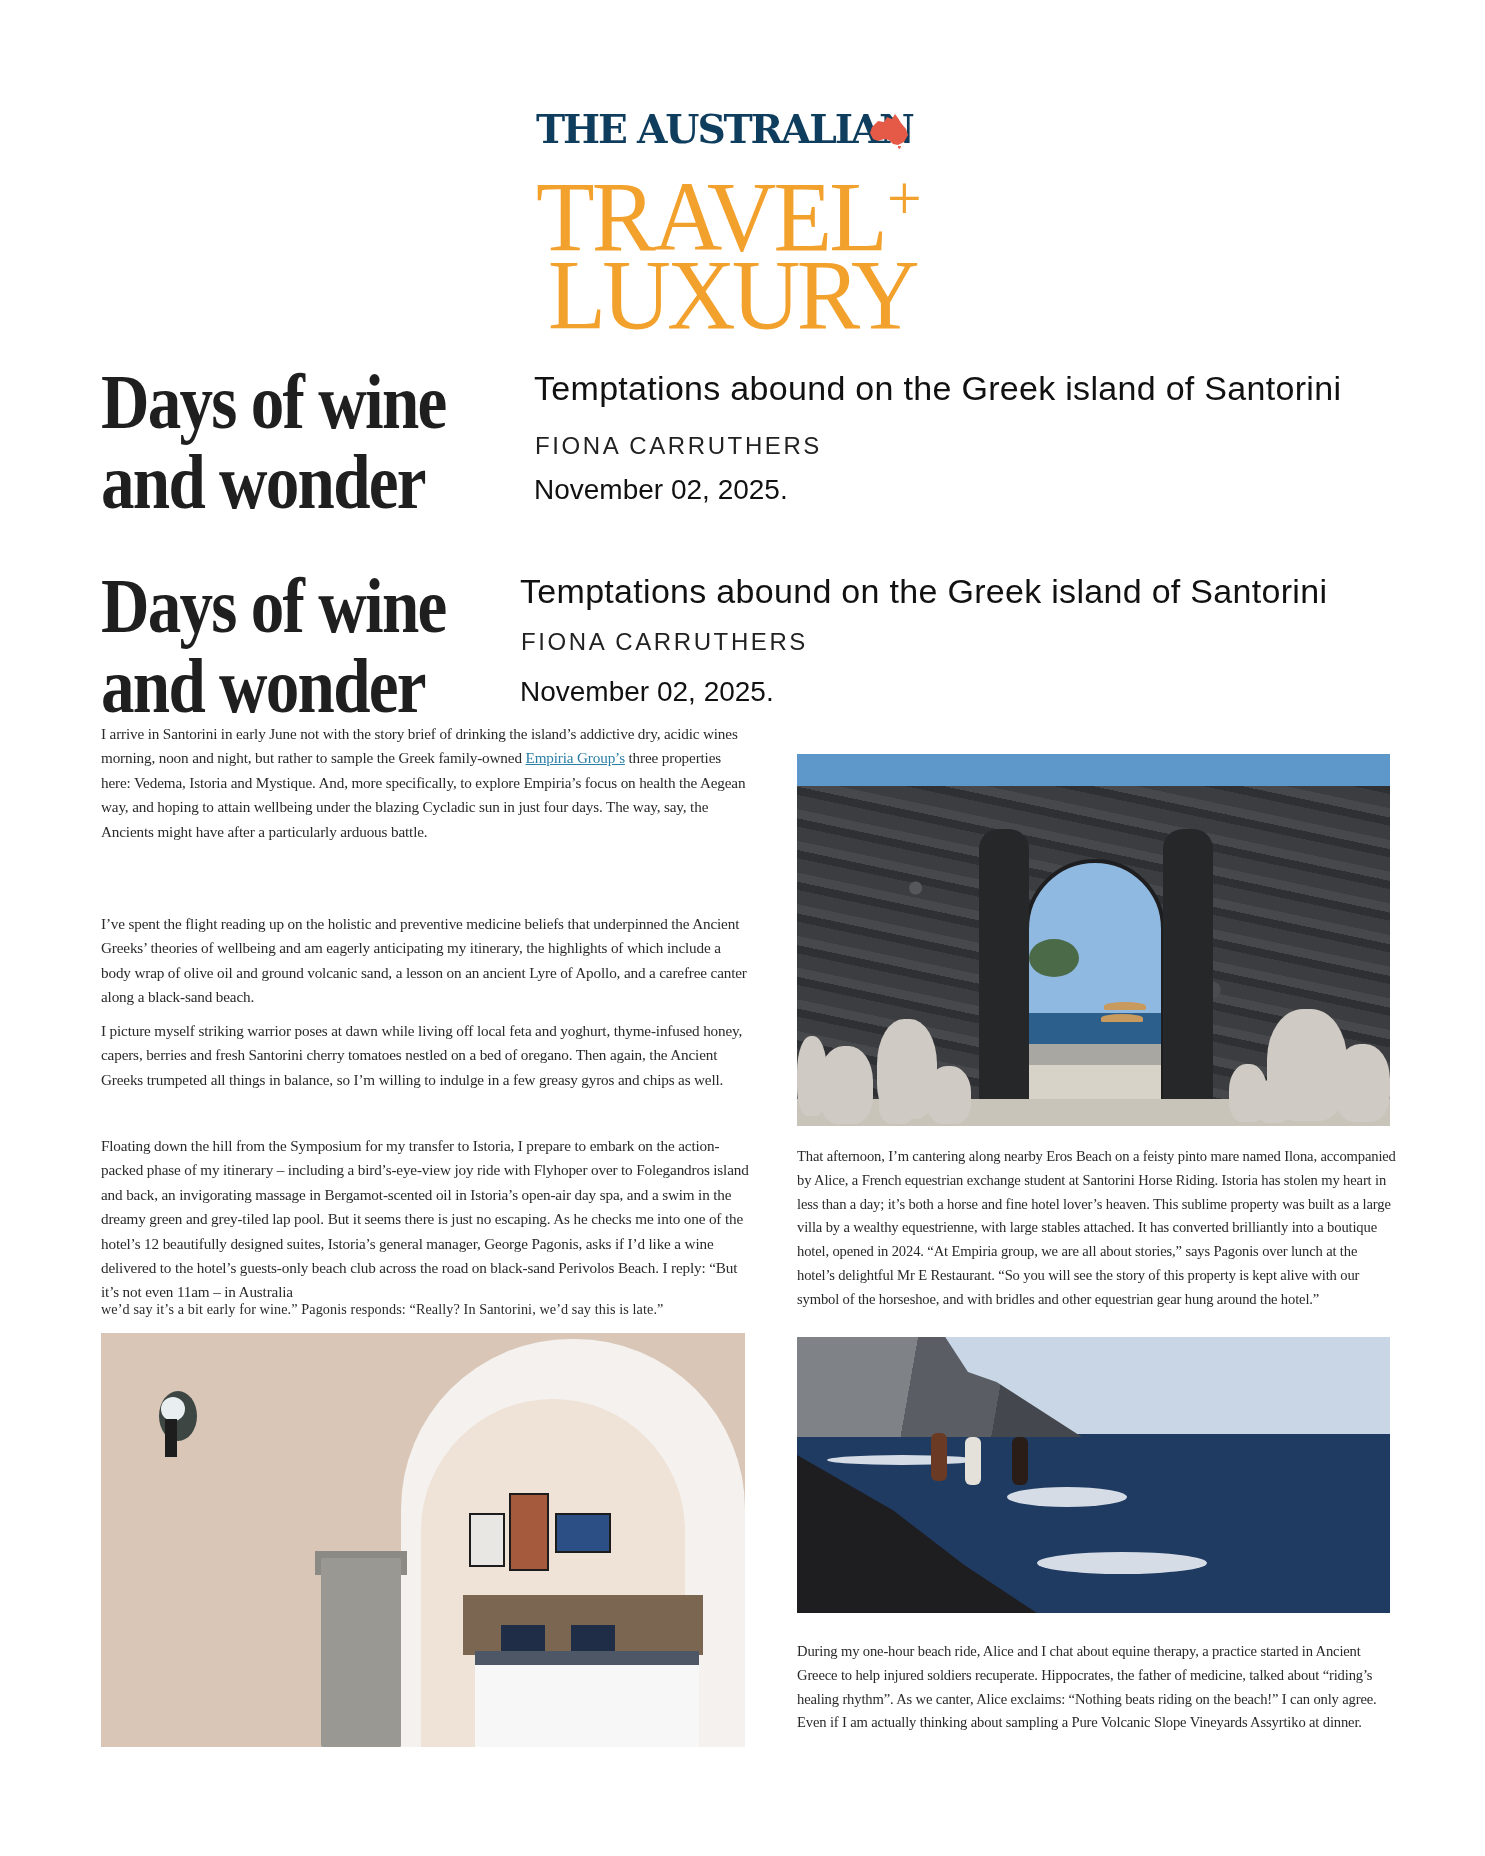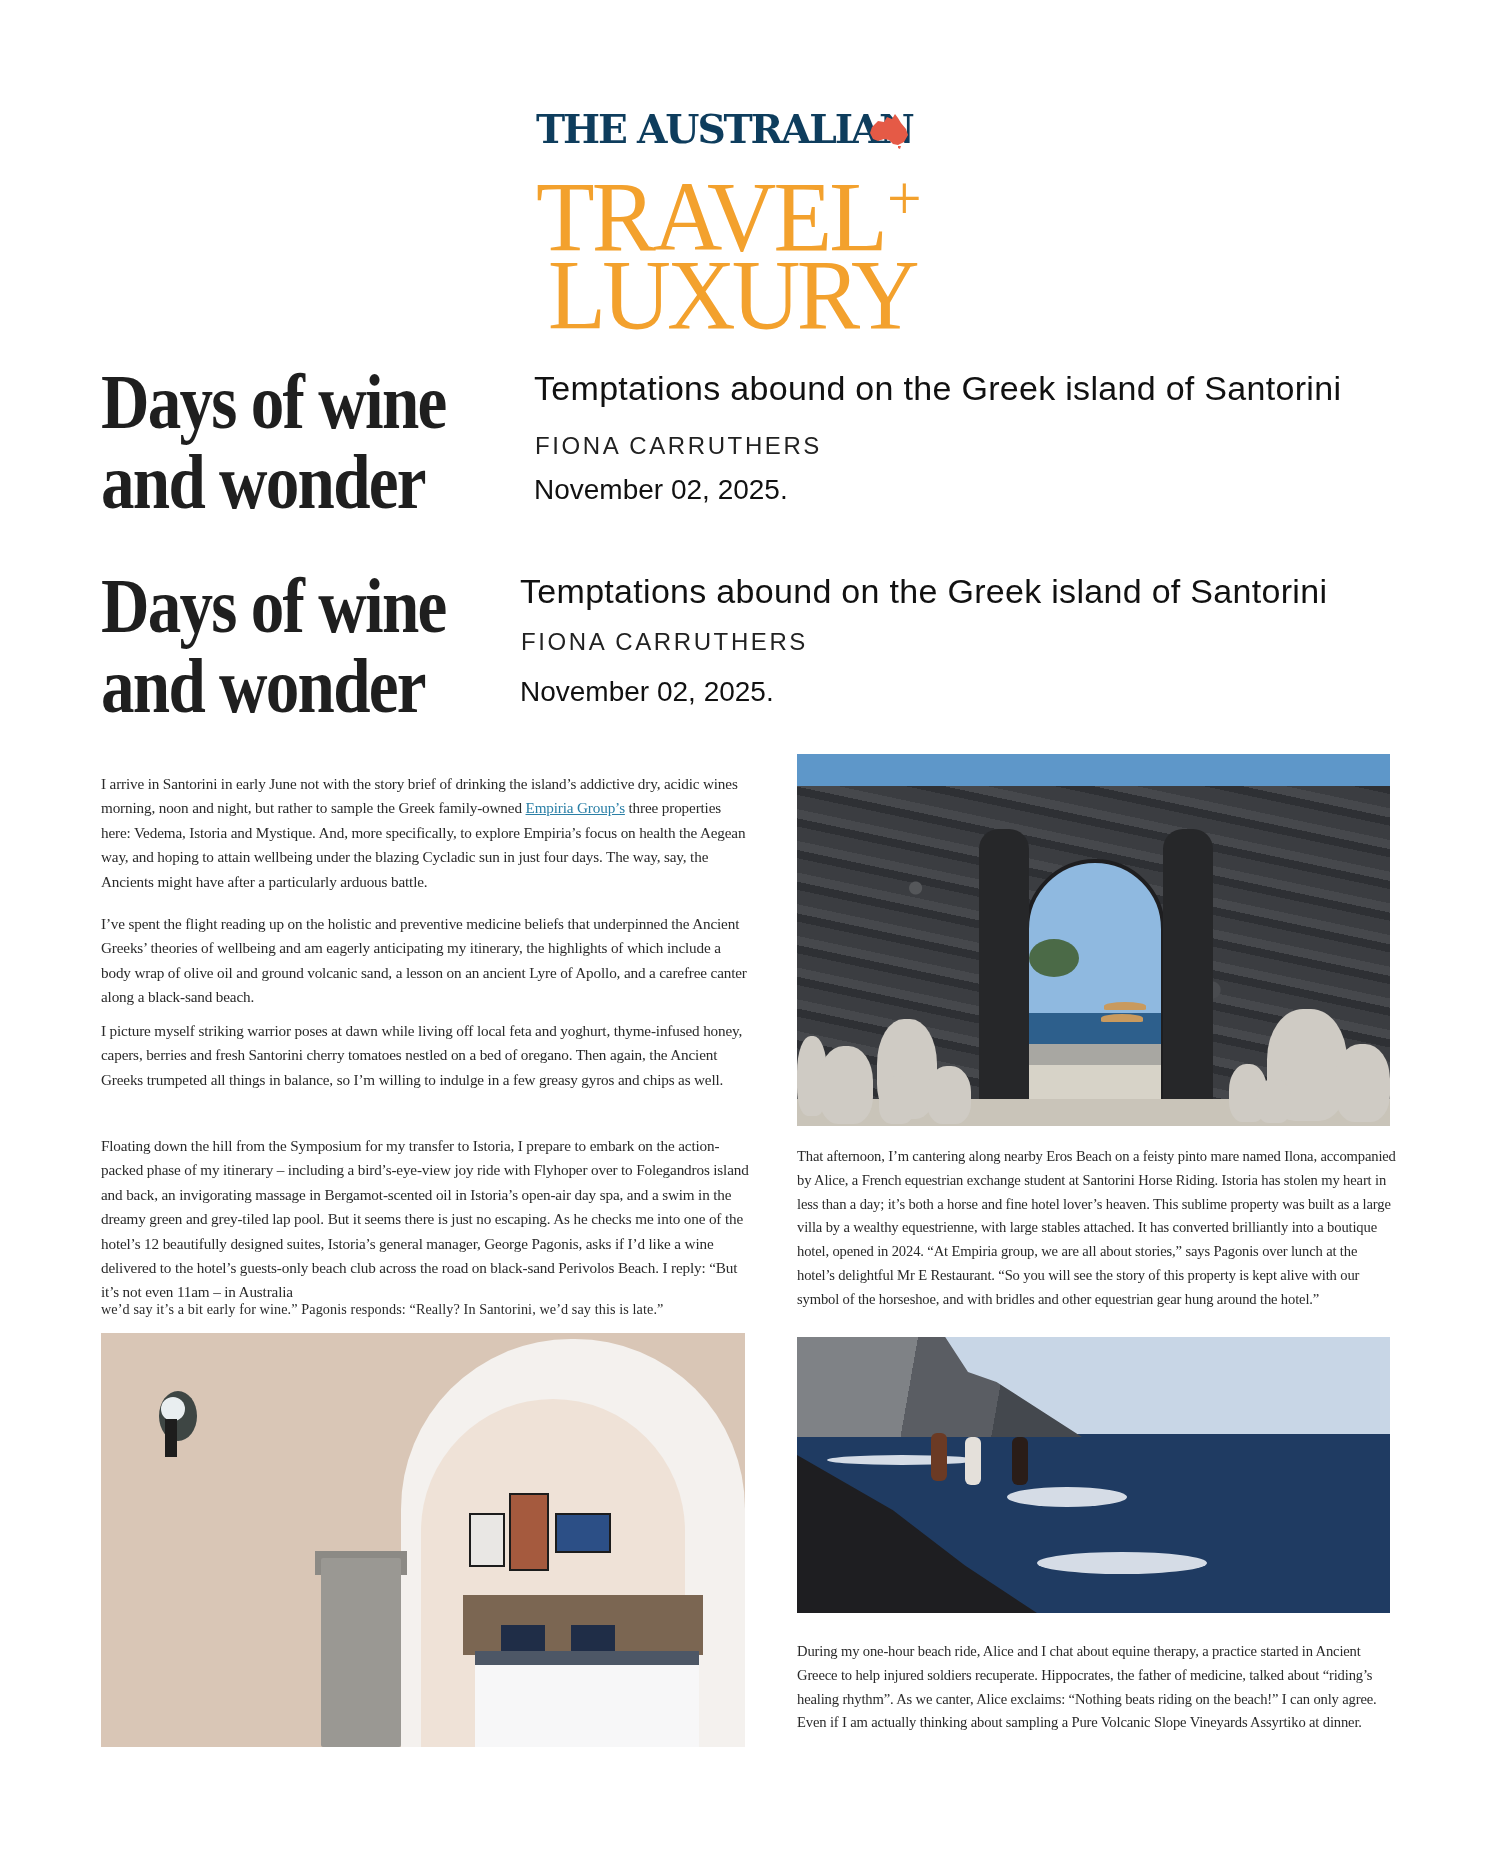--- a/index.html
+++ b/index.html
@@ -127,21 +127,21 @@
 <div class="abs pubdate" style="left:534px; top:474px;">November 02, 2025.</div>
 
 <div class="abs headline" style="left:101px; top:566px;">
   <div>Days of wine</div>
   <div>and wonder</div>
 </div>
 <div class="abs subtitle" style="left:520px; top:572px;">Temptations abound on the Greek island of Santorini</div>
 <div class="abs byline" style="left:521px; top:628px;">FIONA CARRUTHERS</div>
 <div class="abs pubdate" style="left:520px; top:676px;">November 02, 2025.</div>
 
-<p class="abs para para-left" style="top:772px;">
+<p class="abs para para-left" style="top:722px;">
   <span>I arrive in Santorini in early June not with the story brief of drinking the island’s addictive dry, acidic wines morning, noon and night, but rather to sample the Greek family-owned </span><a>Empiria Group’s</a><span> three properties here: Vedema, Istoria and Mystique. And, more specifically, to explore Empiria’s focus on health the Aegean way, and hoping to attain wellbeing under the blazing Cycladic sun in just four days. The way, say, the Ancients might have after a particularly arduous battle.</span>
 </p>
 <p class="abs para para-left" style="top:912px;">I’ve spent the flight reading up on the holistic and preventive medicine beliefs that underpinned the Ancient Greeks’ theories of wellbeing and am eagerly anticipating my itinerary, the highlights of which include a body wrap of olive oil and ground volcanic sand, a lesson on an ancient Lyre of Apollo, and a carefree canter along a black-sand beach.</p>
 <p class="abs para para-left" style="top:1019px;">I picture myself striking warrior poses at dawn while living off local feta and yoghurt, thyme-infused honey, capers, berries and fresh Santorini cherry tomatoes nestled on a bed of oregano. Then again, the Ancient Greeks trumpeted all things in balance, so I’m willing to indulge in a few greasy gyros and chips as well.</p>
 <p class="abs para para-left" style="top:1134px;">Floating down the hill from the Symposium for my transfer to Istoria, I prepare to embark on the action-packed phase of my itinerary – including a bird’s-eye-view joy ride with Flyhoper over to Folegandros island and back, an invigorating massage in Bergamot-scented oil in Istoria’s open-air day spa, and a swim in the dreamy green and grey-tiled lap pool. But it seems there is just no escaping. As he checks me into one of the hotel’s 12 beautifully designed suites, Istoria’s general manager, George Pagonis, asks if I’d like a wine delivered to the hotel’s guests-only beach club across the road on black-sand Perivolos Beach. I reply: “But it’s not even 11am – in Australia</p>
 <p class="abs para para-left para-tail" style="top:1297px;">we’d say it’s a bit early for wine.” Pagonis responds: “Really? In Santorini, we’d say this is late.”</p>
 
 <div class="photo gate">
   <div class="wall"></div>
   <div class="arch"></div>

